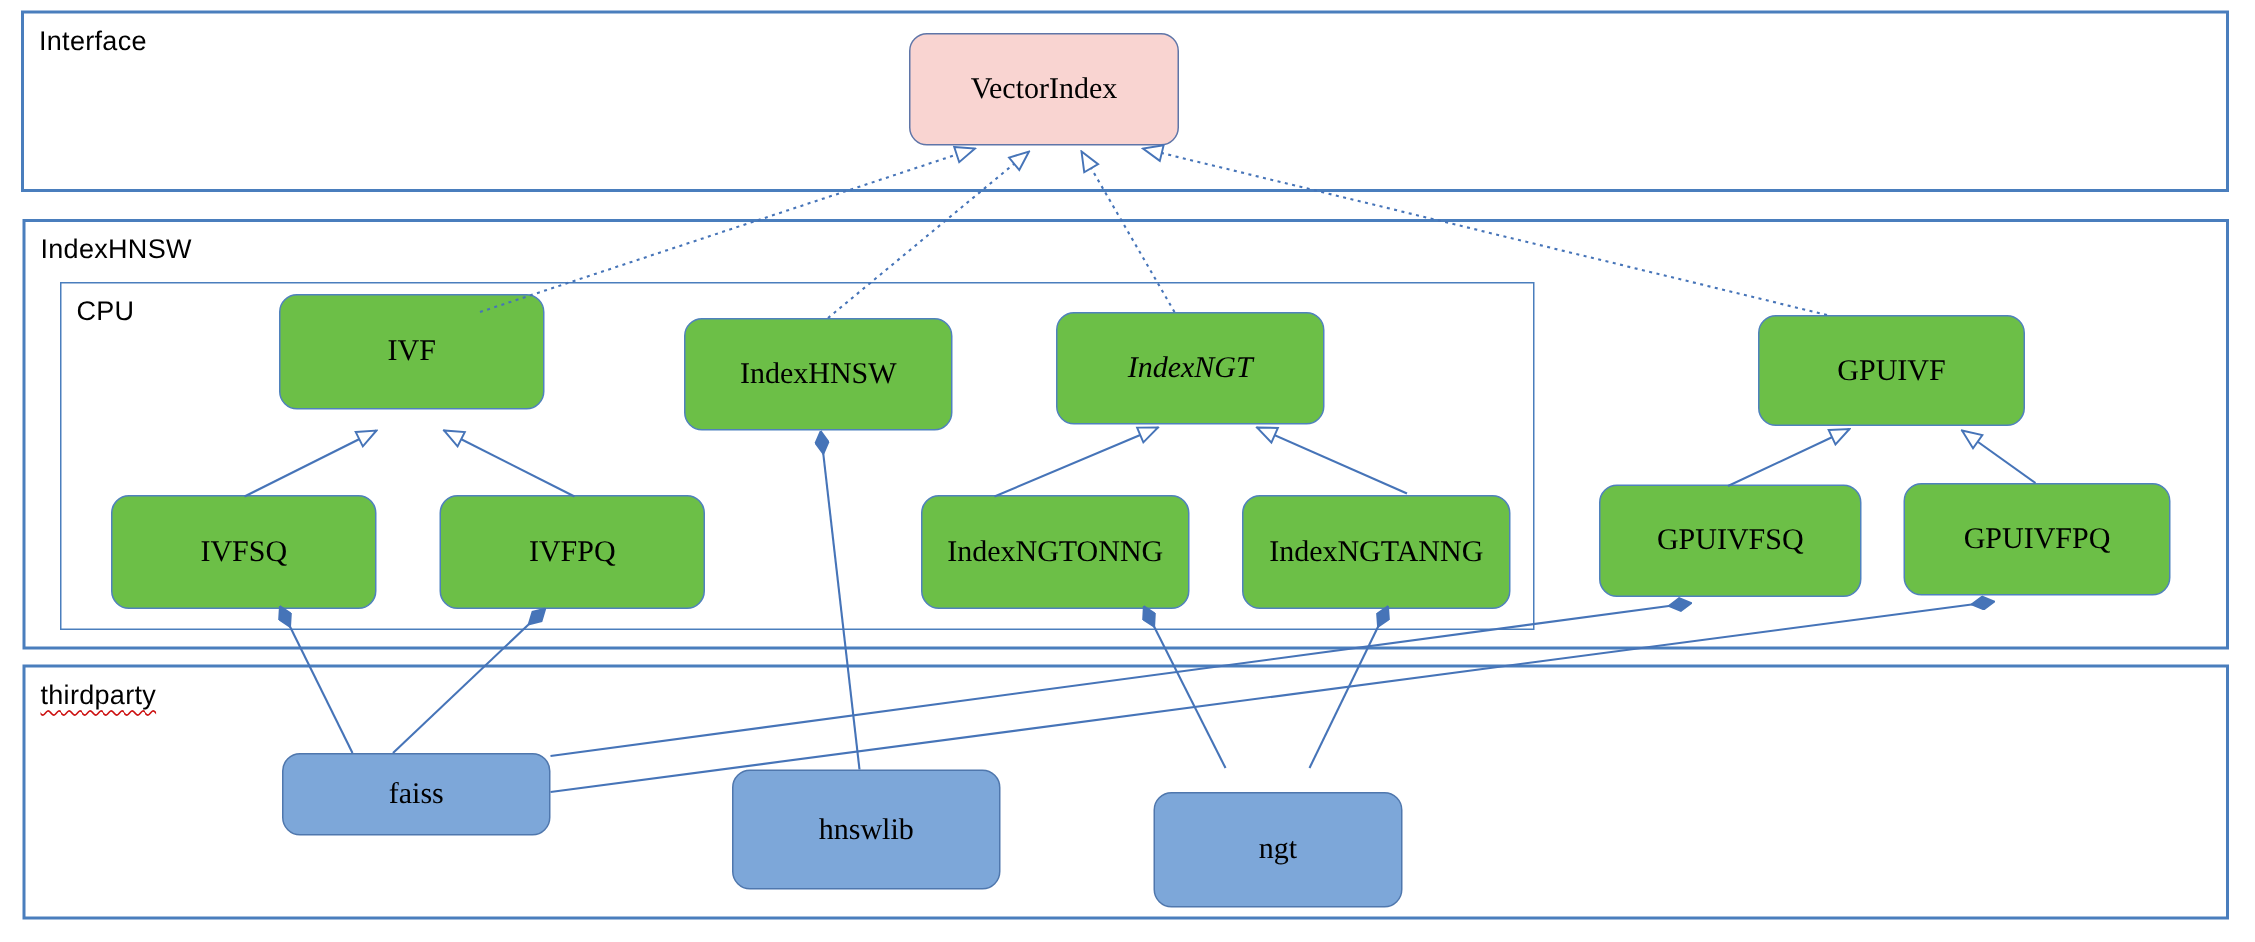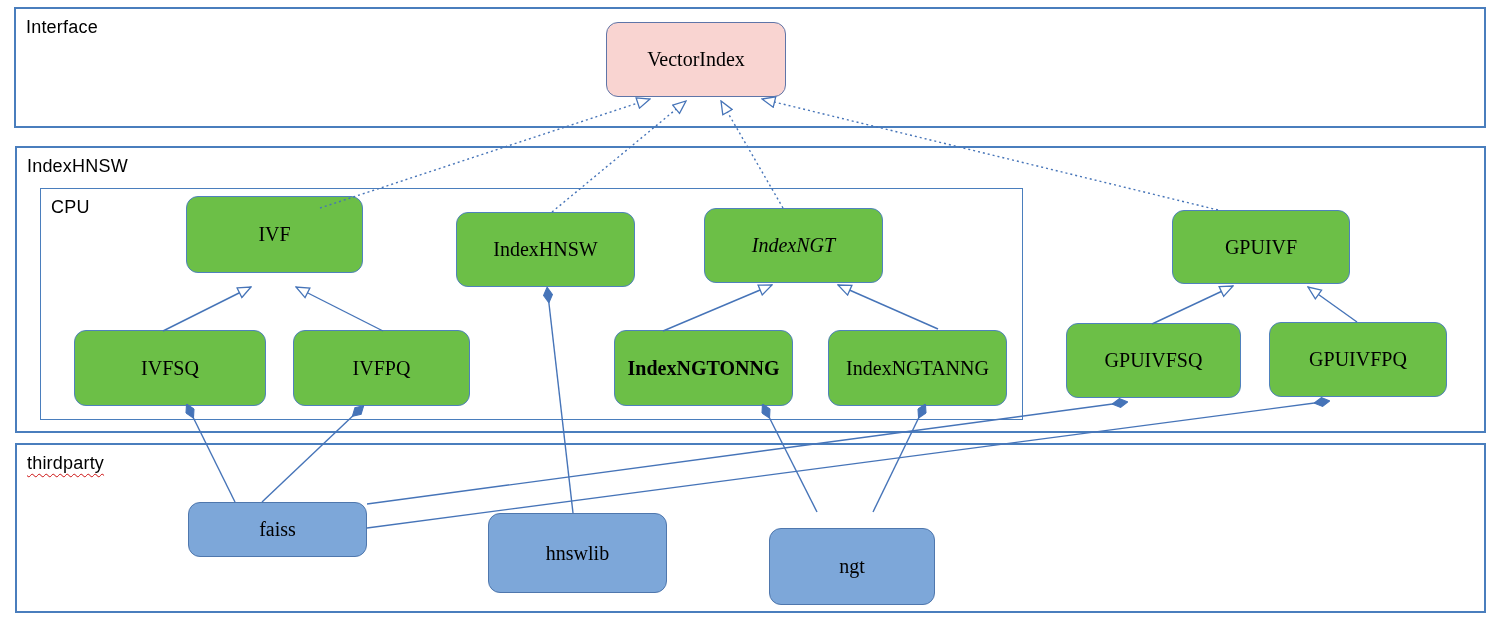--- a/index.html
+++ b/index.html
@@ -80,27 +80,27 @@
       </div>
       <div class="node" style="left: 456px; top: 212px; width: 179px; height: 75px; background: rgb(108, 191, 71); border-color: rgb(79, 129, 189);">
         <span>IndexHNSW</span>
       </div>
       <div class="node" style="left: 704px; top: 208px; width: 179px; height: 75px; background: rgb(108, 191, 71); border-color: rgb(79, 129, 189); font-style: italic;">
         <span>IndexNGT</span>
       </div>
       <div class="node" style="left: 1172px; top: 210px; width: 178px; height: 74px; background: rgb(108, 191, 71); border-color: rgb(79, 129, 189);">
         <span>GPUIVF</span>
       </div>
-      <div class="node" style="left: 74px; top: 330px; width: 192px; height: 76px; background: rgb(108, 191, 71); border-color: rgb(79, 129, 189); text-align: center;">
+      <div class="node" style="left: 74px; top: 330px; width: 177px; height: 76px; background: rgb(108, 191, 71); border-color: rgb(79, 129, 189); text-align: center;">
         <span>IVFSQ</span>
       </div>
       <div class="node" style="left: 293px; top: 330px; width: 177px; height: 76px; background: rgb(108, 191, 71); border-color: rgb(79, 129, 189);">
         <span>IVFPQ</span>
       </div>
-      <div class="node" style="left: 614px; top: 330px; width: 179px; height: 76px; background: rgb(108, 191, 71); border-color: rgb(79, 129, 189); font-weight: bold;">
+      <div class="node" style="left: 614px; top: 330px; width: 179px; height: 76px; background: rgb(108, 191, 71); border-color: rgb(79, 129, 189);">
         <span>IndexNGTONNG</span>
       </div>
       <div class="node" style="left: 828px; top: 330px; width: 179px; height: 76px; background: rgb(108, 191, 71); border-color: rgb(79, 129, 189);">
         <span>IndexNGTANNG</span>
       </div>
       <div class="node" style="left: 1066px; top: 323px; width: 175px; height: 75px; background: rgb(108, 191, 71); border-color: rgb(79, 129, 189);">
         <span>GPUIVFSQ</span>
       </div>
       <div class="node" style="left: 1269px; top: 322px; width: 178px; height: 75px; background: rgb(108, 191, 71); border-color: rgb(79, 129, 189);">
         <span>GPUIVFPQ</span>

